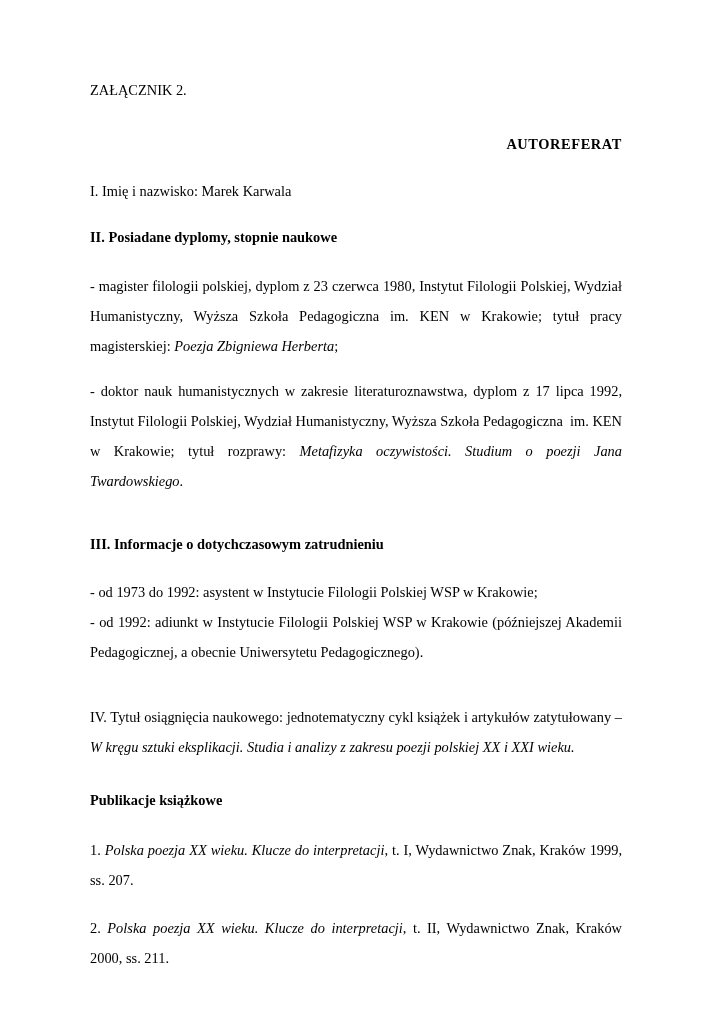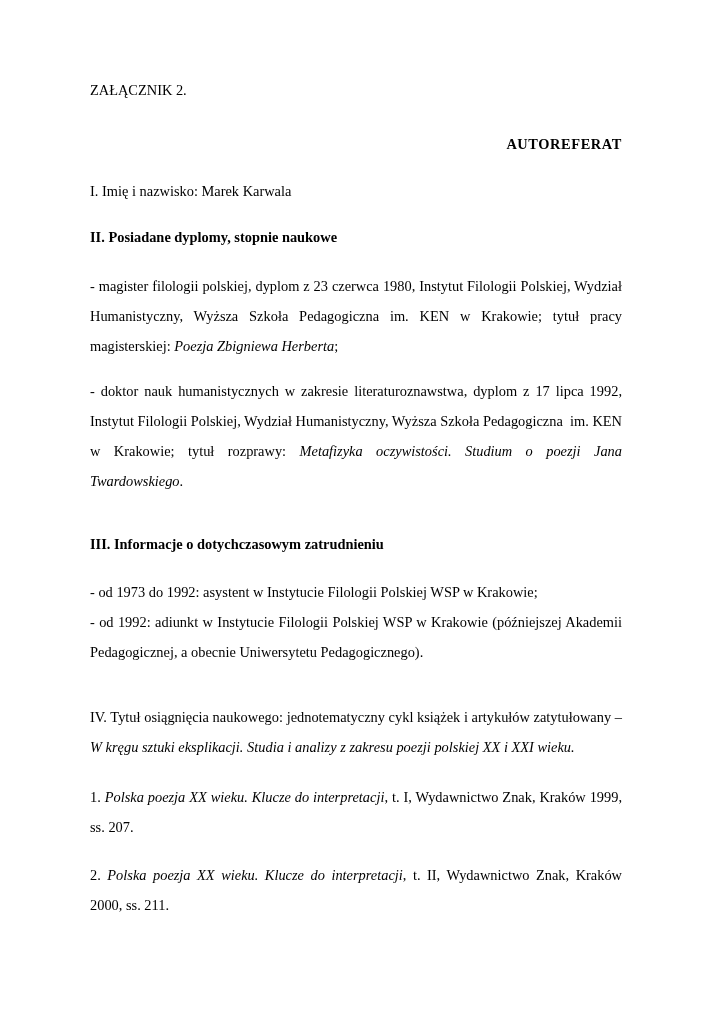--- a/index.html
+++ b/index.html
@@ -61,18 +61,19 @@
   <p class="para mt15"><span>- doktor nauk humanistycznych w zakresie literaturoznawstwa, dyplom z 17 lipca 1992, Instytut Filologii Polskiej, Wydział Humanistyczny, Wyższa Szkoła Pedagogiczna&nbsp;&nbsp;im. KEN w Krakowie; tytuł rozprawy: </span><i>Metafizyka oczywistości. Studium o poezji Jana Twardowskiego</i><span>.</span></p>
 
   <p class="heading mt33">III. Informacje o dotychczasowym zatrudnieniu</p>
 
   <p class="para mt18">- od 1973 do 1992: asystent w Instytucie Filologii Polskiej WSP w Krakowie;</p>
 
   <p class="para mt0">- od 1992: adiunkt w Instytucie Filologii Polskiej WSP w Krakowie (późniejszej Akademii Pedagogicznej, a obecnie Uniwersytetu Pedagogicznego).</p>
 
   <p class="para mt35"><span class="label-bold">IV. Tytuł osiągnięcia naukowego:</span><span> jednotematyczny cykl książek i artykułów zatytułowany – </span><i>W kręgu sztuki eksplikacji. Studia i analizy z zakresu poezji polskiej XX i XXI wieku.</i></p>
 
+  <p class="heading mt23">Publikacje książkowe</p>
 
   <p class="para mt20"><span>1. </span><i>Polska poezja XX wieku. Klucze do interpretacji</i><span>, t. I, Wydawnictwo Znak, Kraków 1999, ss. 207.</span></p>
 
   <p class="para mt18"><span>2. </span><i>Polska poezja XX wieku. Klucze do interpretacji</i><span>, t. II, Wydawnictwo Znak, Kraków 2000, ss. 211.</span></p>
 
 </div>
 
 </body></html>

